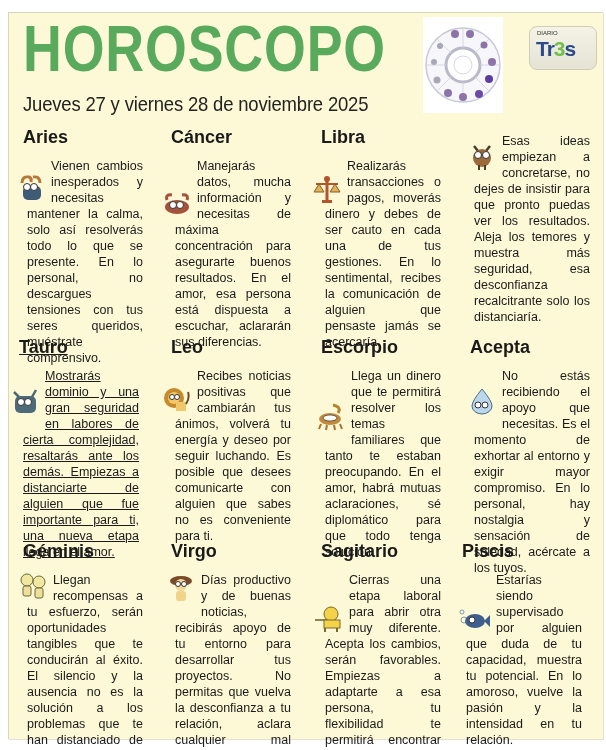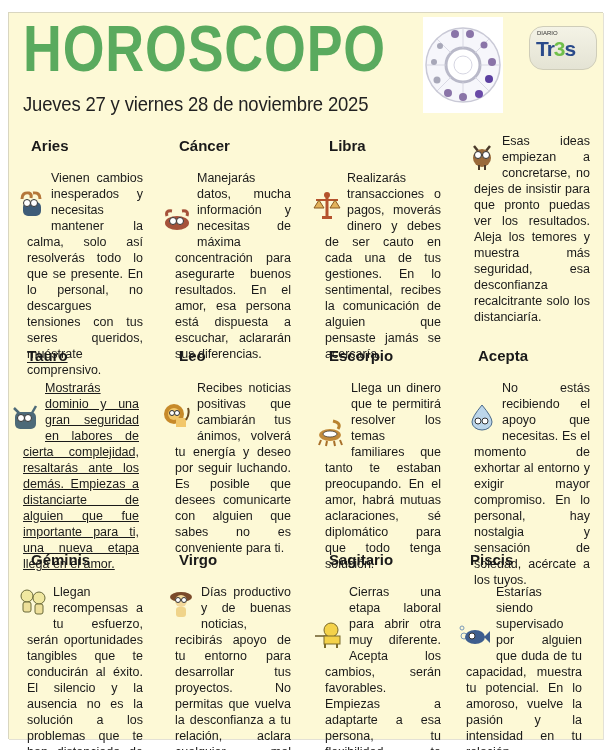--- a/index.html
+++ b/index.html
@@ -12,30 +12,30 @@
              font-family: "Liberation Sans", sans-serif; font-weight: bold;
              font-size: 64px; line-height: 64px; color: #5aaa5e;
              letter-spacing: 1px; transform: scaleX(0.84); transform-origin: left top; }
     .date { position: absolute; left: 14px; top: 79px; margin: 0;
             font-family: "Liberation Sans", sans-serif; font-size: 21px; line-height: 24px;
             color: #222; transform: scaleX(0.88); transform-origin: left top; letter-spacing: -0.2px; }
     .wheel { position: absolute; left: 414px; top: 4px; width: 80px; height: 96px;
              background: #ffffff; }
     .wheel svg { width: 80px; height: 96px; display: block; }
     .logo { position: absolute; left: 520px; top: 13px; width: 66px; height: 42px;
-            border-radius: 14px; background: linear-gradient(#f4f3e6, #e4e3d4);
+            border-radius: 8px; background: linear-gradient(#f4f3e6, #e4e3d4);
             border: 1px solid #cfcdb9; }
     .logo .small { position: absolute; left: 7px; top: 3px; font-size: 6px; color: #333; }
     .logo .brand { position: absolute; left: 6px; top: 10px; font-size: 21px; font-weight: bold;
                    color: #2a4a8a; letter-spacing: -1px; }
     .logo .brand .three { color: #6fbf4a; }
 
     .grid { position: absolute; left: 0; top: 104px; width: 594px; }
     .sign { position: absolute; width: 140px; font-size: 12.5px; line-height: 16px; color: #1a1a1a; }
-    .sign h2 { margin: 16px; font-size: 15px; line-height: 17px; font-weight: bold; color: #1a1a1a; }
+    .sign h2 { margin: 8px; font-size: 18px; line-height: 17px; font-weight: bold; color: #1a1a1a; }
     .sign p { margin: 12px; text-align: justify; }
     .sign .ico { float: left; width: 28px; height: 30px; margin: 4px 6px 2px 0; }
     .sign .ico svg { width: 28px; height: 30px; display: block; }
   </style>
 </head>
 <body>
 
 <div class="panel">
 
   <h1 class="title">HOROSCOPO</h1>

